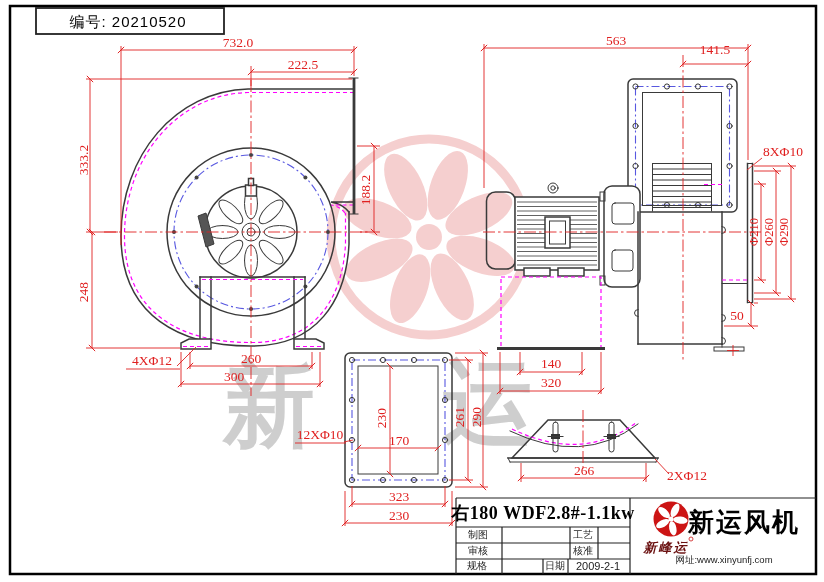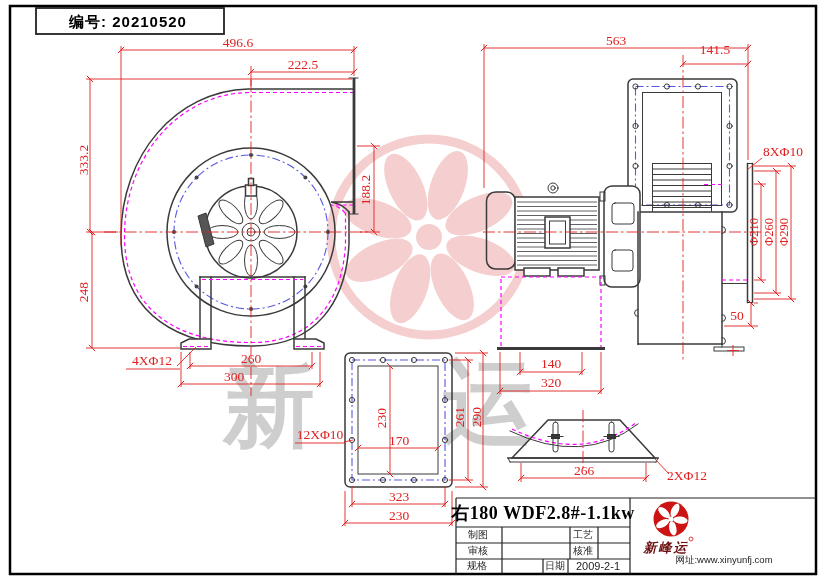--- a/index.html
+++ b/index.html
@@ -3,21 +3,21 @@
 <meta charset="utf-8">
 <style>
   html,body{margin:0;padding:0;background:#888;}
   #sheet{position:relative;width:824px;height:582px;background:#ffffff;overflow:hidden;
          font-family:"Liberation Sans",sans-serif;}
   #art{position:absolute;left:0;top:0;}
   .lbl{position:absolute;white-space:nowrap;transform:translate(-50%,-50%);line-height:1;}
   .rot{transform:translate(-50%,-50%) rotate(-90deg);}
   .dim{color:#e02020;font-family:"Liberation Serif",serif;font-size:13.5px;}
   .dim.sm{font-size:12.5px;}
-  .serial{font-size:15px;font-weight:bold;color:#000;letter-spacing:1px;}
+  .serial{font-size:15px;font-weight:normal;color:#000;letter-spacing:1px;}
   .model{font-size:18px;font-weight:bold;color:#000;font-family:"Liberation Serif",serif;letter-spacing:0.5px;}
   .tb{font-size:10px;color:#222;}
   .brand{font-size:26px;font-weight:bold;color:#000;letter-spacing:2px;}
   .script{font-size:13px;font-weight:bold;font-style:italic;color:#6b1111;letter-spacing:2px;}
   .site{font-size:9.5px;color:#222;}
   .wmchar{font-size:92px;font-weight:bold;color:#c3c3c3;opacity:.8;font-family:"Liberation Serif",serif;}
   
   .k{stroke:#3a3a3a;fill:none;stroke-width:1.5;stroke-linecap:square;}
   .k1{stroke:#3a3a3a;fill:none;stroke-width:1;stroke-linecap:square;}
   .kw{stroke:#3a3a3a;fill:#fff;stroke-width:1.5;}
@@ -345,21 +345,21 @@
 
       <line x1="521" y1="463" x2="521" y2="482"></line>
       <line x1="646" y1="463" x2="646" y2="482"></line>
       <line x1="521" y1="478" x2="646" y2="478" marker-start="url(#tk)" marker-end="url(#tk)"></line>
       <line x1="655" y1="459" x2="669" y2="474"></line>
     </g>
   </svg>
 
   <div class="lbl serial" style="left:128px;top:21px;">编号: 20210520</div>
 
-  <div class="lbl dim" style="left:238px;top:43px;">496.6</div>
+  <div class="lbl dim" style="left:238px;top:43px;">732.0</div>
   <div class="lbl dim" style="left:303px;top:65px;">222.5</div>
   <div class="lbl dim rot" style="left:84px;top:160px;">333.2</div>
   <div class="lbl dim rot" style="left:84px;top:292px;">248</div>
   <div class="lbl dim rot" style="left:366px;top:190px;">188.2</div>
   <div class="lbl dim" style="left:152px;top:361px;">4XΦ12</div>
   <div class="lbl dim" style="left:251px;top:359px;">260</div>
   <div class="lbl dim" style="left:234px;top:377px;">300</div>
 
   <div class="lbl dim" style="left:616px;top:41px;">563</div>
   <div class="lbl dim" style="left:715px;top:50px;">141.5</div>
@@ -383,16 +383,17 @@
   <div class="lbl dim" style="left:687px;top:476px;">2XΦ12</div>
 
   <div class="lbl model" style="left:543px;top:513px;">右180 WDF2.8#-1.1kw</div>
   <div class="lbl tb" style="left:478px;top:535px;">制图</div>
   <div class="lbl tb" style="left:583px;top:535px;">工艺</div>
   <div class="lbl tb" style="left:478px;top:551px;">审核</div>
   <div class="lbl tb" style="left:583px;top:551px;">核准</div>
   <div class="lbl tb" style="left:477px;top:566px;">规格</div>
   <div class="lbl tb" style="left:555px;top:566px;">日期</div>
   <div class="lbl tb" style="left:598px;top:566px;font-size:11px;">2009-2-1</div>
+  <div class="lbl brand" style="left:744px;top:522px;">新运风机</div>
   <div class="lbl script" style="left:666px;top:547px;">新峰运</div>
   <div class="lbl site" style="left:724px;top:560px;">网址:www.xinyunfj.com</div>
 
 </div>
 
 </body></html>

